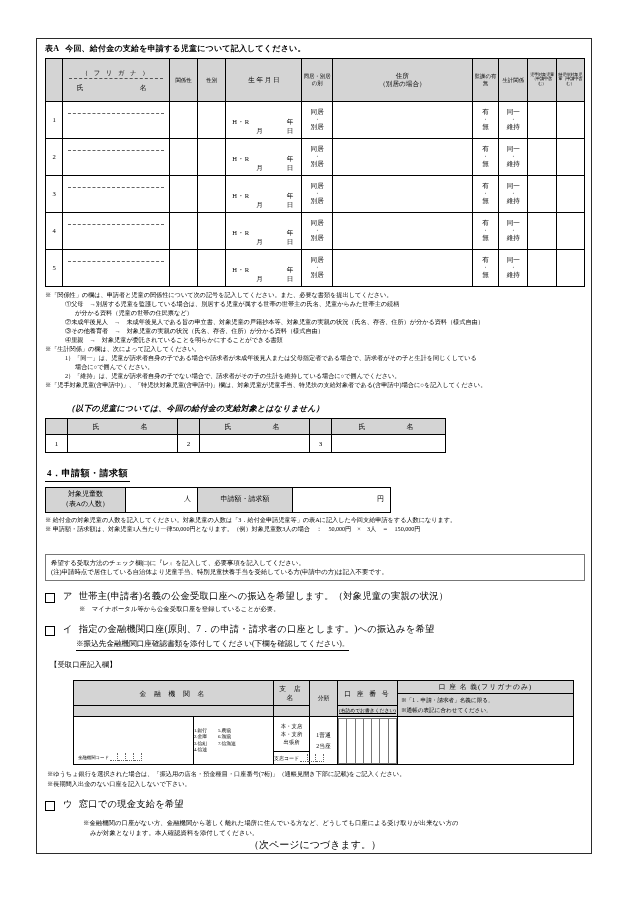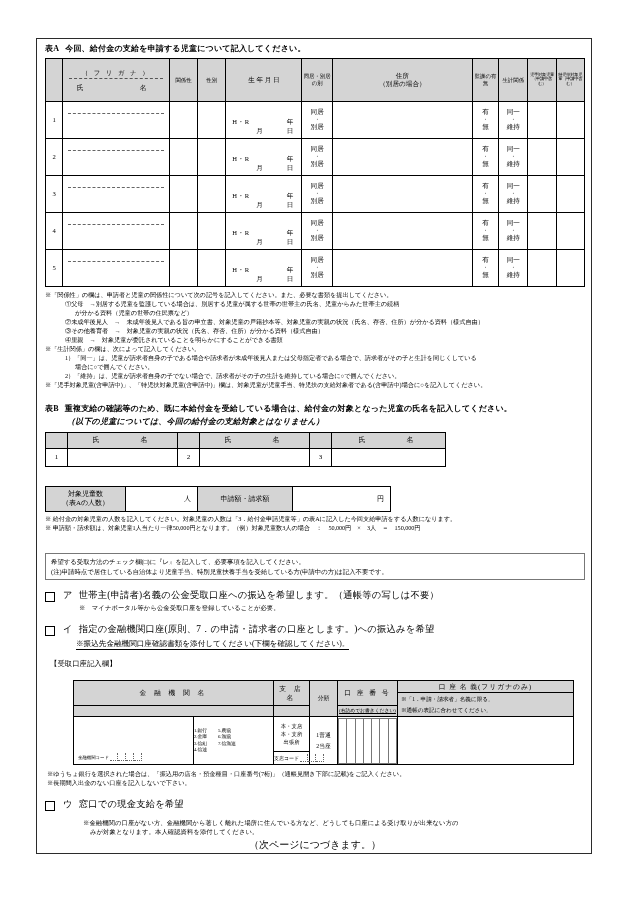--- a/index.html
+++ b/index.html
@@ -376,23 +376,20 @@
       <div class="note-ind2">④里親　→　対象児童が委託されていることを明らかにすることができる書類</div>
       <div>※「生計関係」の欄は、次によって記入してください。</div>
       <div class="note-ind2">1）「同一」は、児童が請求者自身の子である場合や請求者が未成年後見人または父母指定者である場合で、請求者がその子と生計を同じくしている</div>
       <div class="note-ind3">場合に○で囲んでください。</div>
       <div class="note-ind2">2）「維持」は、児童が請求者自身の子でない場合で、請求者がその子の生計を維持している場合に○で囲んでください。</div>
       <div>※「児手対象児童(含申請中)」、「特児扶対象児童(含申請中)」欄は、対象児童が児童手当、特児扶の支給対象者である(含申請中)場合に○を記入してください。</div>
     </div>
 
     <div class="spacer14"></div>
 
-    <div class="tbl-cap">
-      <span class="lbl">表B</span><span>重複支給の確認等のため、既に本給付金を受給している場合は、給付金の対象となった児童の氏名を記入してください。</span>
-    </div>
     <div class="tbl-cap" style="padding-left:22px;margin-bottom:4px;font-style:italic;">（以下の児童については、今回の給付金の支給対象とはなりません）</div>
 
     <table class="grid tB outer" style="width:400px">
       <colgroup>
         <col style="width:22px">
           <col style="width:110px">
         <col style="width:22px">
           <col style="width:110px">
         <col style="width:22px">
           <col style="width:114px">
@@ -412,20 +409,23 @@
         <td>2</td>
         <td></td>
         <td>3</td>
         <td></td>
       </tr>
     </tbody>
       </table>
 
     <div class="spacer14"></div>
 
+    <div>
+      <span class="sec-title"><span>4．</span><span>申請額・請求額</span></span>
+    </div>
     <div style="height:5px"></div>
 
     <table class="grid t4 outer" style="width:345px">
       <colgroup>
           <col style="width:80px">
           <col style="width:72px">
           <col style="width:95px">
           <col style="width:98px">
         </colgroup>
       <tbody>
@@ -452,21 +452,21 @@
     <div style="height:6px"></div>
 
     <div class="notebox">
       <div>希望する受取方法のチェック欄(□)に『レ』を記入して、必要事項を記入してください。</div>
       <div>(注)申請時点で居住している自治体より児童手当、特別児童扶養手当を受給している方(申請中の方)は記入不要です。</div>
     </div>
 
     <div class="opt">
       <span class="chk"></span>
       <span class="kana">ア</span>
-      <span>世帯主(申請者)名義の公金受取口座への振込を希望します。（通帳等の写しは不要）</span>
+      <span>世帯主(申請者)名義の公金受取口座への振込を希望します。（対象児童の実親の状況）</span>
     </div>
     <div class="opt-sub">※　マイナポータル等から公金受取口座を登録していることが必要。</div>
 
     <div class="spacer10"></div>
 
     <div class="opt">
       <span class="chk"></span>
       <span class="kana">イ</span>
       <span>指定の金融機関口座(原則、7．の申請・請求者の口座とします。)への振込みを希望</span>
     </div>

